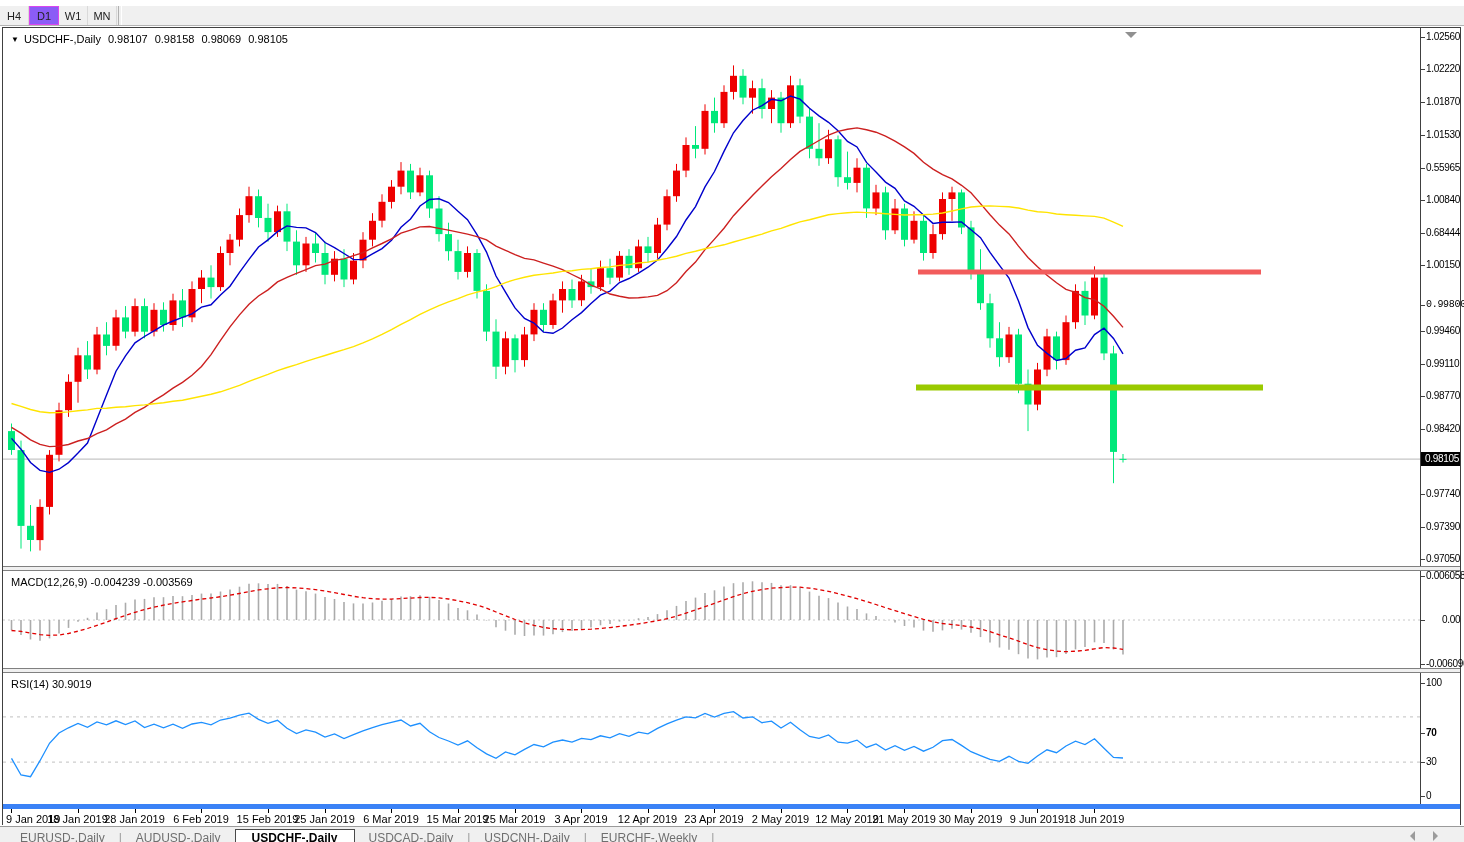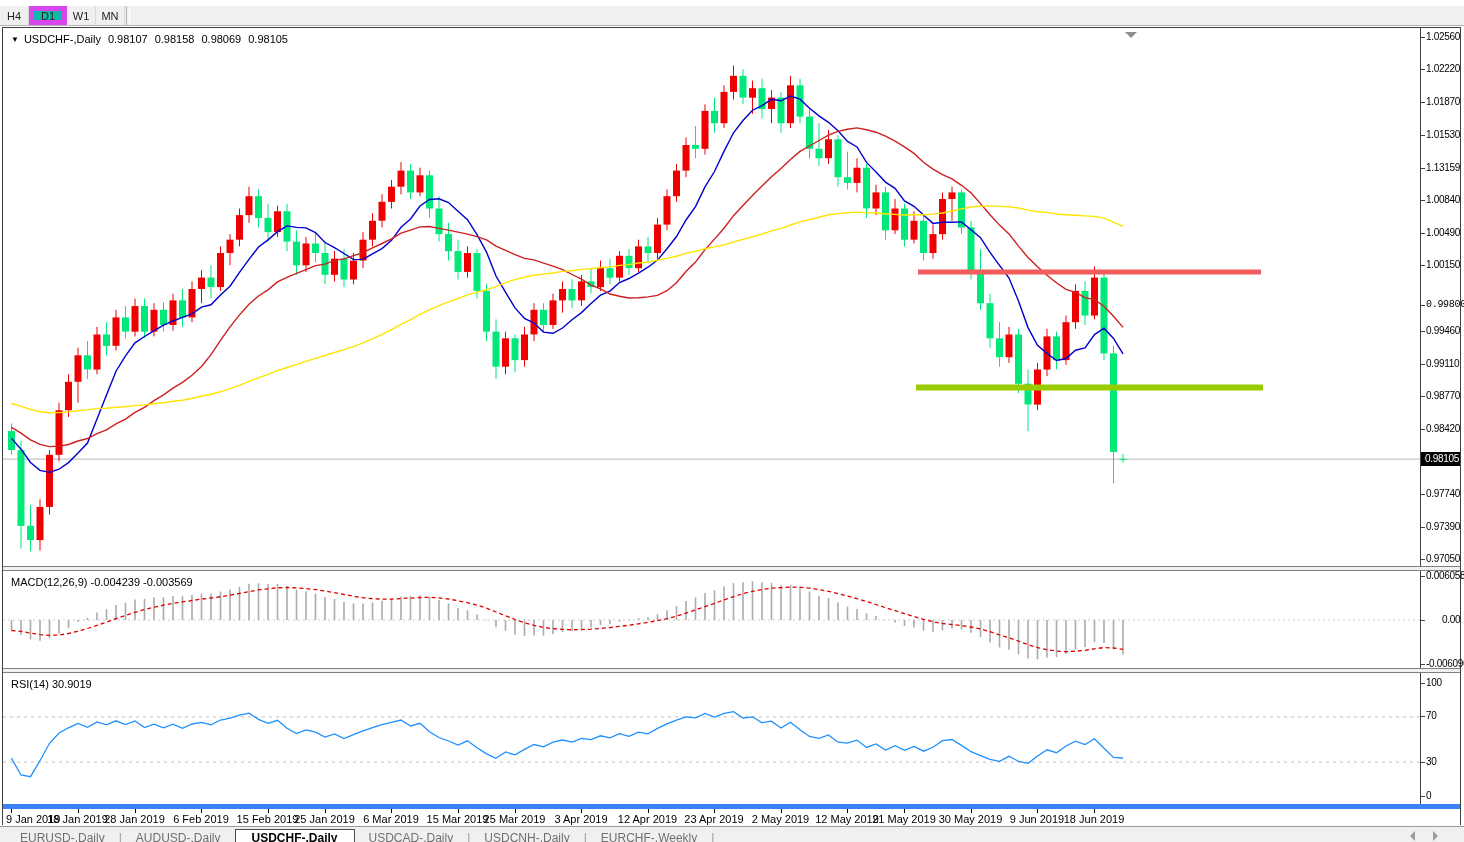--- a/index.html
+++ b/index.html
@@ -4,21 +4,21 @@
 <style>
   html,body{margin:0;padding:0;background:#fff;width:1464px;height:842px;overflow:hidden;
     font-family:"Liberation Sans","DejaVu Sans",sans-serif;-webkit-font-smoothing:antialiased;}
   #stage{position:relative;width:1464px;height:842px;background:#fff;margin-top:6px;}
 
   
   #toolbar{position:absolute;left:0;top:0;width:1464px;height:19px;background:#f0f0f0;
     border-bottom:1px solid #b3b3b3;display:flex;align-items:stretch;}
   .tf-btn{width:28px;display:flex;align-items:center;justify-content:center;font-size:11px;color:#222;
     border-right:1px solid #d9d9d9;cursor:default;}
-  .tf-btn.active{background:#14b8a6;border:5px solid #d946ef;}
+  .tf-btn.active{background:#8b5cf6;border:1px solid #d946ef;}
   .tb-groove{width:2px;border-left:1px solid #b0b0b0;border-right:1px solid #fff;margin-left:1px;}
 
   
   #window{position:absolute;left:2px;top:21px;width:1457px;height:796px;border:1px solid #404040;background:#fff;}
   .pane{position:absolute;left:0;width:1457px;}
   .plot{position:absolute;left:0;top:0;}
   .axis-strip{position:absolute;left:1417px;top:0;bottom:0;width:39px;border-left:1px solid #404040;background:#fff;}
   .axis-label{position:absolute;left:5px;height:12px;line-height:12px;font-size:10px;letter-spacing:-0.3px;color:#000;white-space:nowrap;}
   .axis-label::before{content:"";position:absolute;left:-5px;top:6px;width:4px;height:1px;background:#404040;}
   .price-badge{position:absolute;left:0;width:39px;height:14px;background:#000;color:#fff;font-size:10px;
@@ -320,23 +320,23 @@
         <span class="q">0.98107</span>
         <span class="q">0.98158</span>
         <span class="q">0.98069</span>
         <span class="q">0.98105</span>
       </div>
       <div class="axis-strip" id="axis-main">
           <div class="axis-label" style="top: 3px;">1.02560</div>
           <div class="axis-label" style="top: 35.2105px;">1.02220</div>
           <div class="axis-label" style="top: 68.3684px;">1.01870</div>
           <div class="axis-label" style="top: 100.579px;">1.01530</div>
-          <div class="axis-label" style="top: 133.737px;">1.13159</div>
+          <div class="axis-label" style="top: 133.737px;">0.55965</div>
           <div class="axis-label" style="top: 165.947px;">1.00840</div>
-          <div class="axis-label" style="top: 199.105px;">1.00490</div>
+          <div class="axis-label" style="top: 199.105px;">0.68444</div>
           <div class="axis-label" style="top: 231.316px;">1.00150</div>
           <div class="axis-label" style="top: 271px; font-family: Liberation Mono, monospace;">0.99800</div>
           <div class="axis-label" style="top: 296.684px;">0.99460</div>
           <div class="axis-label" style="top: 329.842px;">0.99110</div>
           <div class="axis-label" style="top: 362.053px;">0.98770</div>
           <div class="axis-label" style="top: 395.211px;">0.98420</div>
           <div class="axis-label" style="top: 459.632px;">0.97740</div>
           <div class="axis-label" style="top: 492.789px;">0.97390</div>
           <div class="axis-label" style="top: 525px;">0.97050</div>
           <div class="price-badge" style="top: 424.053px;">0.98105</div>
@@ -480,21 +480,21 @@
 
     <div class="pane" id="pane-rsi">
       <div class="plot" id="plot-rsi"><svg width="1417" height="131" xmlns="http://www.w3.org/2000/svg">
             <line x1="0" y1="43.9" x2="1417" y2="43.9" stroke="#c0c0c0" stroke-width="1" stroke-dasharray="3 4"></line>
             <line x1="0" y1="89.1" x2="1417" y2="89.1" stroke="#c0c0c0" stroke-width="1" stroke-dasharray="3 4"></line>
             <polyline points="8.5,85.4 18.0,102.0 27.5,103.7 37.0,87.7 46.5,70.3 56.0,60.0 65.5,54.8 75.0,50.5 84.5,54.3 94.0,48.9 103.5,51.9 113.0,47.8 122.5,51.6 132.0,47.9 141.5,54.5 151.0,51.1 160.5,54.9 170.0,51.1 179.5,55.4 189.0,51.0 198.5,49.4 208.0,51.9 217.5,47.0 227.0,45.2 236.5,42.2 246.0,40.1 255.5,46.4 265.0,50.3 274.5,47.3 284.0,55.2 293.5,60.6 303.0,56.9 312.5,59.1 322.0,64.0 331.5,60.9 341.0,65.5 350.5,61.7 360.0,57.9 369.5,54.7 379.0,51.6 388.5,49.3 398.0,47.0 407.5,53.0 417.0,50.3 426.5,58.8 436.0,64.5 445.5,68.0 455.0,72.0 464.5,67.8 474.0,74.8 483.5,80.9 493.0,85.3 502.5,79.0 512.0,81.8 521.5,76.4 531.0,71.5 540.5,73.9 550.0,69.1 559.5,67.0 569.0,69.1 578.5,65.4 588.0,66.6 597.5,62.8 607.0,64.9 616.5,60.6 626.0,63.4 635.5,59.1 645.0,60.8 654.5,55.4 664.0,50.8 673.5,47.1 683.0,43.8 692.5,44.9 702.0,40.4 711.5,44.0 721.0,40.4 730.5,38.7 740.0,45.0 749.5,43.8 759.0,49.7 768.5,48.1 778.0,55.0 787.5,49.2 797.0,56.8 806.5,63.5 816.0,65.4 825.5,61.9 835.0,69.2 844.5,70.2 854.0,67.1 863.5,74.4 873.0,71.0 882.5,77.1 892.0,72.6 901.5,77.3 911.0,73.4 920.5,78.2 930.0,74.3 939.5,67.7 949.0,66.5 958.5,72.4 968.0,78.7 977.5,82.6 987.0,86.4 996.5,88.3 1006.0,83.3 1015.5,88.4 1025.0,90.3 1034.5,83.0 1044.0,76.8 1053.5,79.7 1063.0,73.0 1072.5,68.1 1082.0,71.5 1091.5,65.8 1101.0,75.3 1110.5,84.4 1120.0,85.0 " fill="none" stroke="#1e90ff" stroke-width="1.3"></polyline>
           </svg></div>
       <div class="pane-label">RSI(14) 30.9019</div>
       <div class="axis-strip" id="axis-rsi">
           <div class="axis-label" style="top: 4px;">100</div>
-          <div class="axis-label" style="top: 37px;">70</div>
+          <div class="axis-label" style="top: 54px; font-weight: bold;">70</div>
           <div class="axis-label" style="top: 83.1px;">30</div>
           <div class="axis-label" style="top: 117px;">0</div>
         </div>
     </div>
 
     <div id="date-axis">
         <div class="dtick" style="left: 8px;"></div>
         <div class="dlabel first" style="left: 3px;">9 Jan 2019</div>
         <div class="dtick" style="left: 74.5px;"></div>
         <div class="dlabel" style="left: 74.5px;">18 Jan 2019</div>

